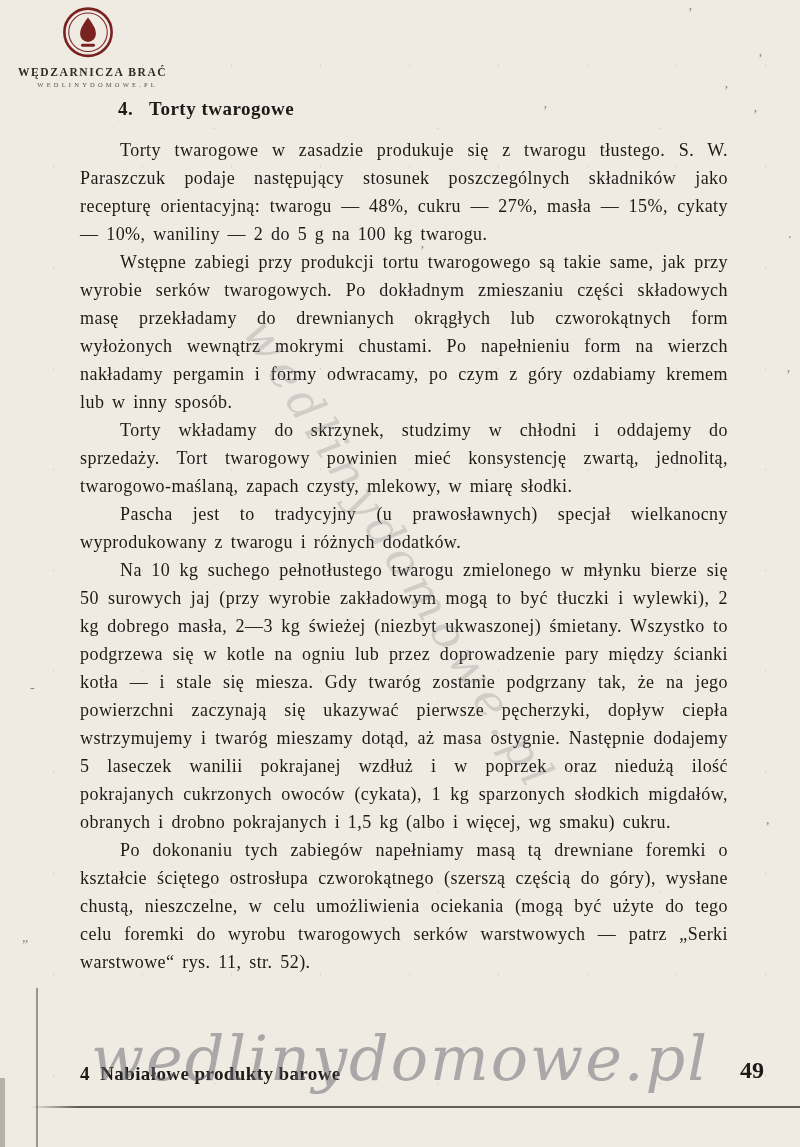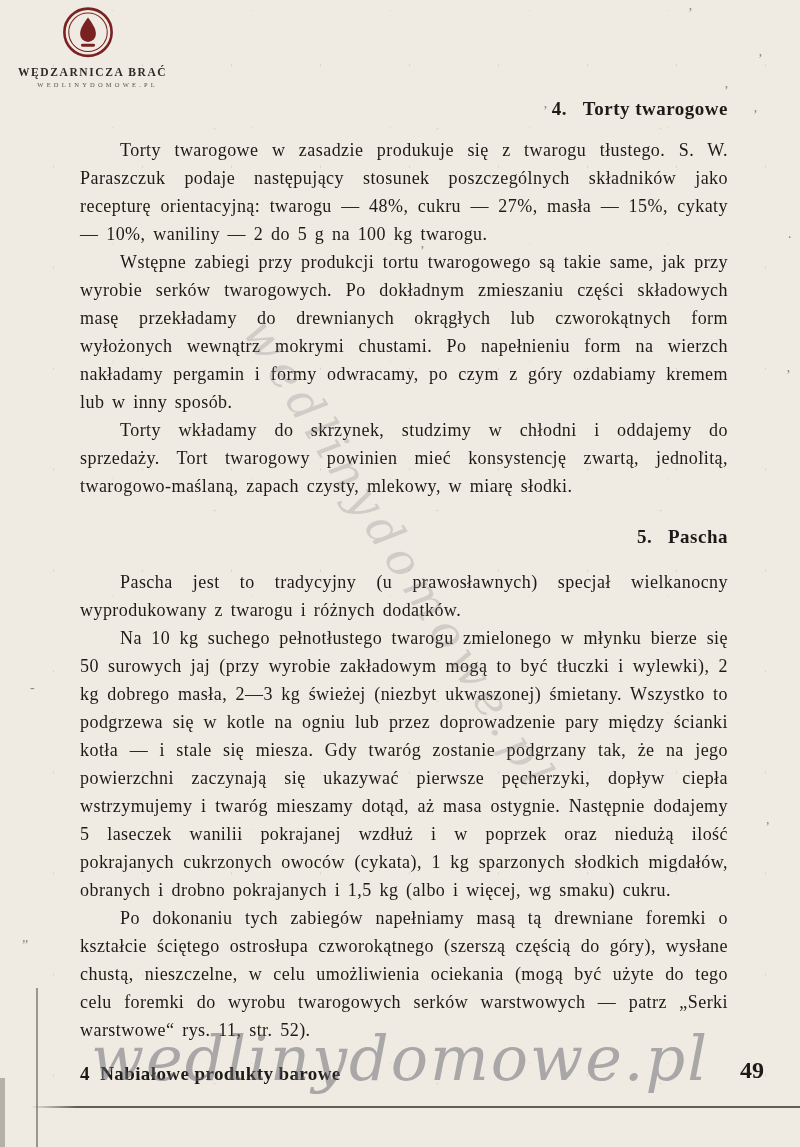--- a/index.html
+++ b/index.html
@@ -19,21 +19,21 @@
   .page { position:absolute; inset:0; }
 
   
   .logo { position:absolute; left:18px; top:6px; width:140px; text-align:right; z-index:2; }
   .logo svg { width:56px; height:56px; display:block; margin:0 auto 4px auto; }
   .logo-title { font-size:11.5px; font-weight:bold; letter-spacing:1.6px; color:#2e2b29; white-space:nowrap; }
   .logo-subtitle { font-size:6.5px; letter-spacing:3.2px; color:#57524c; margin-top:3px; white-space:nowrap; }
 
   
   .content { position:absolute; left:80px; top:98px; width:648px; z-index:1; }
-  .heading { font-size:19px; font-weight:bold; letter-spacing:.5px; margin:0 0 16px 38px;text-align:right; }
+  .heading { font-size:19px; font-weight:bold; letter-spacing:.5px; margin:0 0 16px 38px; }
   .heading.h5 { margin-top:26px; margin-bottom:20px; }
   .para {
     font-size:18px; line-height:28px;
     text-align:justify; text-indent:40px;
     letter-spacing:.45px; word-spacing:2.8px;
   }
 
   
   .wm { position:absolute; z-index:3; pointer-events:none;
         font-family:"DejaVu Serif", serif; font-style:italic; }
@@ -75,21 +75,20 @@
     <div class="logo-title">WĘDZARNICZA BRAĆ</div>
     <div class="logo-subtitle">WEDLINYDOMOWE.PL</div>
   </header>
 
   <main class="content">
     <h2 class="heading">4.&nbsp;&nbsp;&nbsp;Torty twarogowe</h2>
     <p class="para">Torty twarogowe w zasadzie produkuje się z twarogu tłustego. S. W. Paraszczuk podaje następujący stosunek poszczególnych składników jako recepturę orientacyjną: twarogu — 48%, cukru — 27%, masła — 15%, cykaty — 10%, waniliny — 2 do 5 g na 100 kg twarogu.</p>
     <p class="para">Wstępne zabiegi przy produkcji tortu twarogowego są takie same, jak przy wyrobie serków twarogowych. Po dokładnym zmieszaniu części składowych masę przekładamy do drewnianych okrągłych lub czworokątnych form wyłożonych wewnątrz mokrymi chustami. Po napełnieniu form na wierzch nakładamy pergamin i formy odwracamy, po czym z góry ozdabiamy kremem lub w inny sposób.</p>
     <p class="para">Torty wkładamy do skrzynek, studzimy w chłodni i oddajemy do sprzedaży. Tort twarogowy powinien mieć konsystencję zwartą, jednolitą, twarogowo-maślaną, zapach czysty, mlekowy, w miarę słodki.</p>
 
-    <h2 class="heading h5">5.&nbsp;&nbsp;&nbsp;Pascha</h2>
     <p class="para">Pascha jest to tradycyjny (u prawosławnych) specjał wielkanocny wyprodukowany z twarogu i różnych dodatków.</p>
     <p class="para">Na 10 kg suchego pełnotłustego twarogu zmielonego w młynku bierze się 50 surowych jaj (przy wyrobie zakładowym mogą to być tłuczki i wylewki), 2 kg dobrego masła, 2—3 kg świeżej (niezbyt ukwaszonej) śmietany. Wszystko to podgrzewa się w kotle na ogniu lub przez doprowadzenie pary między ścianki kotła — i stale się miesza. Gdy twaróg zostanie podgrzany tak, że na jego powierzchni zaczynają się ukazywać pierwsze pęcherzyki, dopływ ciepła wstrzymujemy i twaróg mieszamy dotąd, aż masa ostygnie. Następnie dodajemy 5 laseczek wanilii pokrajanej wzdłuż i w poprzek oraz niedużą ilość pokrajanych cukrzonych owoców (cykata), 1 kg sparzonych słodkich migdałów, obranych i drobno pokrajanych i 1,5 kg (albo i więcej, wg smaku) cukru.</p>
     <p class="para">Po dokonaniu tych zabiegów napełniamy masą tą drewniane foremki o kształcie ściętego ostrosłupa czworokątnego (szerszą częścią do góry), wysłane chustą, nieszczelne, w celu umożliwienia ociekania (mogą być użyte do tego celu foremki do wyrobu twarogowych serków warstwowych — patrz „Serki warstwowe“ rys. 11, str. 52).</p>
   </main>
 
   <div class="wm wm-diagonal">wedlinydomowe.pl</div>
   <div class="wm wm-bottom">wedlinydomowe.pl</div>
 
   <div class="footer-sig">4&nbsp;&nbsp;Nabiałowe produkty barowe</div>
   <div class="page-num">49</div>

